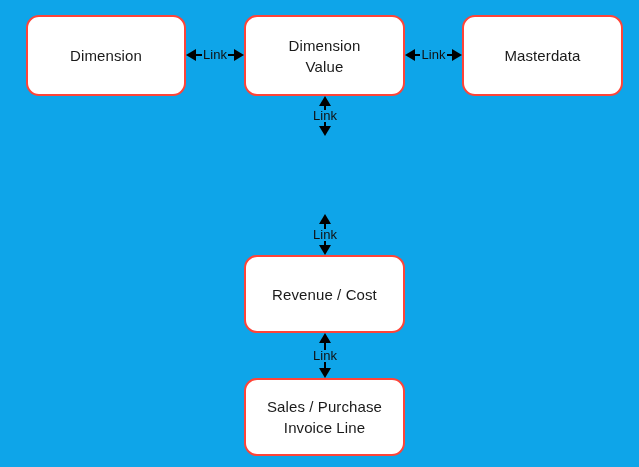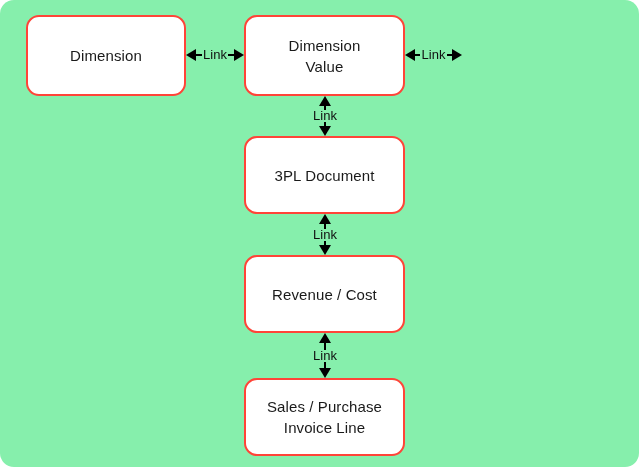--- a/index.html
+++ b/index.html
@@ -99,35 +99,35 @@
   }
   .arrow-down {
     border-left: 6px solid transparent;
     border-right: 6px solid transparent;
     border-top: 10px solid #000000;
   }
 </style>
 </head>
 <body>
 
-<div id="canvas" style="background: #86efac; border-radius: 14px;">
+<div id="canvas" style="background: #0ea5e9;">
 
   <div class="node" id="node-0" style="left: 26px; top: 15px; width: 160px; height: 81px; border-color: rgb(255, 68, 56); background: rgb(255, 255, 255); color: rgb(26, 26, 26);">
     <span class="node-label">Dimension</span>
   </div>
 
   <div class="node" id="node-1" style="left: 244px; top: 15px; width: 161px; height: 81px; border-color: rgb(255, 68, 56); background: rgb(255, 255, 255); color: rgb(26, 26, 26);">
     <span class="node-label">Dimension
 Value</span>
   </div>
 
+  <div class="node" id="node-2" style="left: 462px; top: 15px; width: 161px; height: 81px; border-color: rgb(255, 68, 56); background: rgb(255, 255, 255); color: rgb(26, 26, 26);">
+    <span class="node-label">Masterdata</span>
+  </div>
 
-  <div class="node" id="node-3" style="left: 244px; top: 136px; width: 161px; height: 78px; border-color: rgb(255, 68, 56); background: rgb(255, 255, 255); color: rgb(26, 26, 26);">
-    <span class="node-label">3PL Document</span>
-  </div>
 
   <div class="node" id="node-4" style="left: 244px; top: 255px; width: 161px; height: 78px; border-color: rgb(255, 68, 56); background: rgb(255, 255, 255); color: rgb(26, 26, 26);">
     <span class="node-label">Revenue / Cost</span>
   </div>
 
   <div class="node" id="node-5" style="left: 244px; top: 378px; width: 161px; height: 78px; border-color: rgb(255, 68, 56); background: rgb(255, 255, 255); color: rgb(26, 26, 26);">
     <span class="node-label">Sales / Purchase
 Invoice Line</span>
   </div>
 

